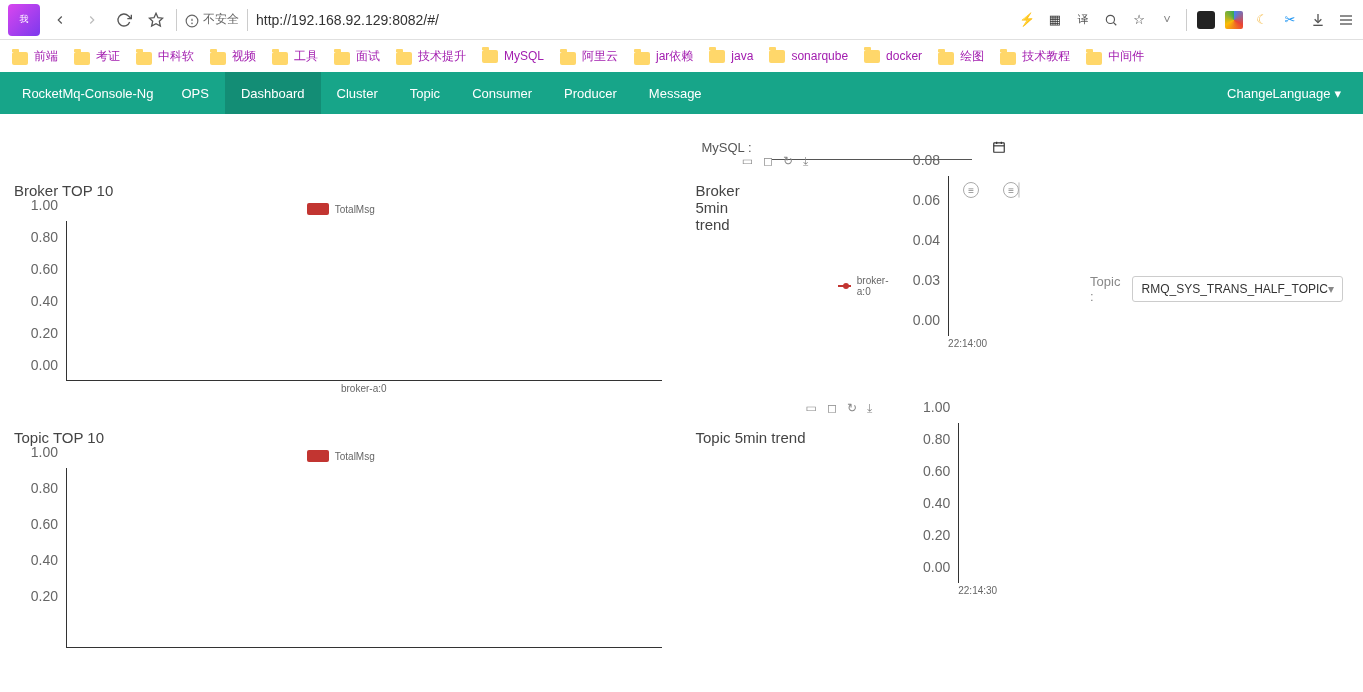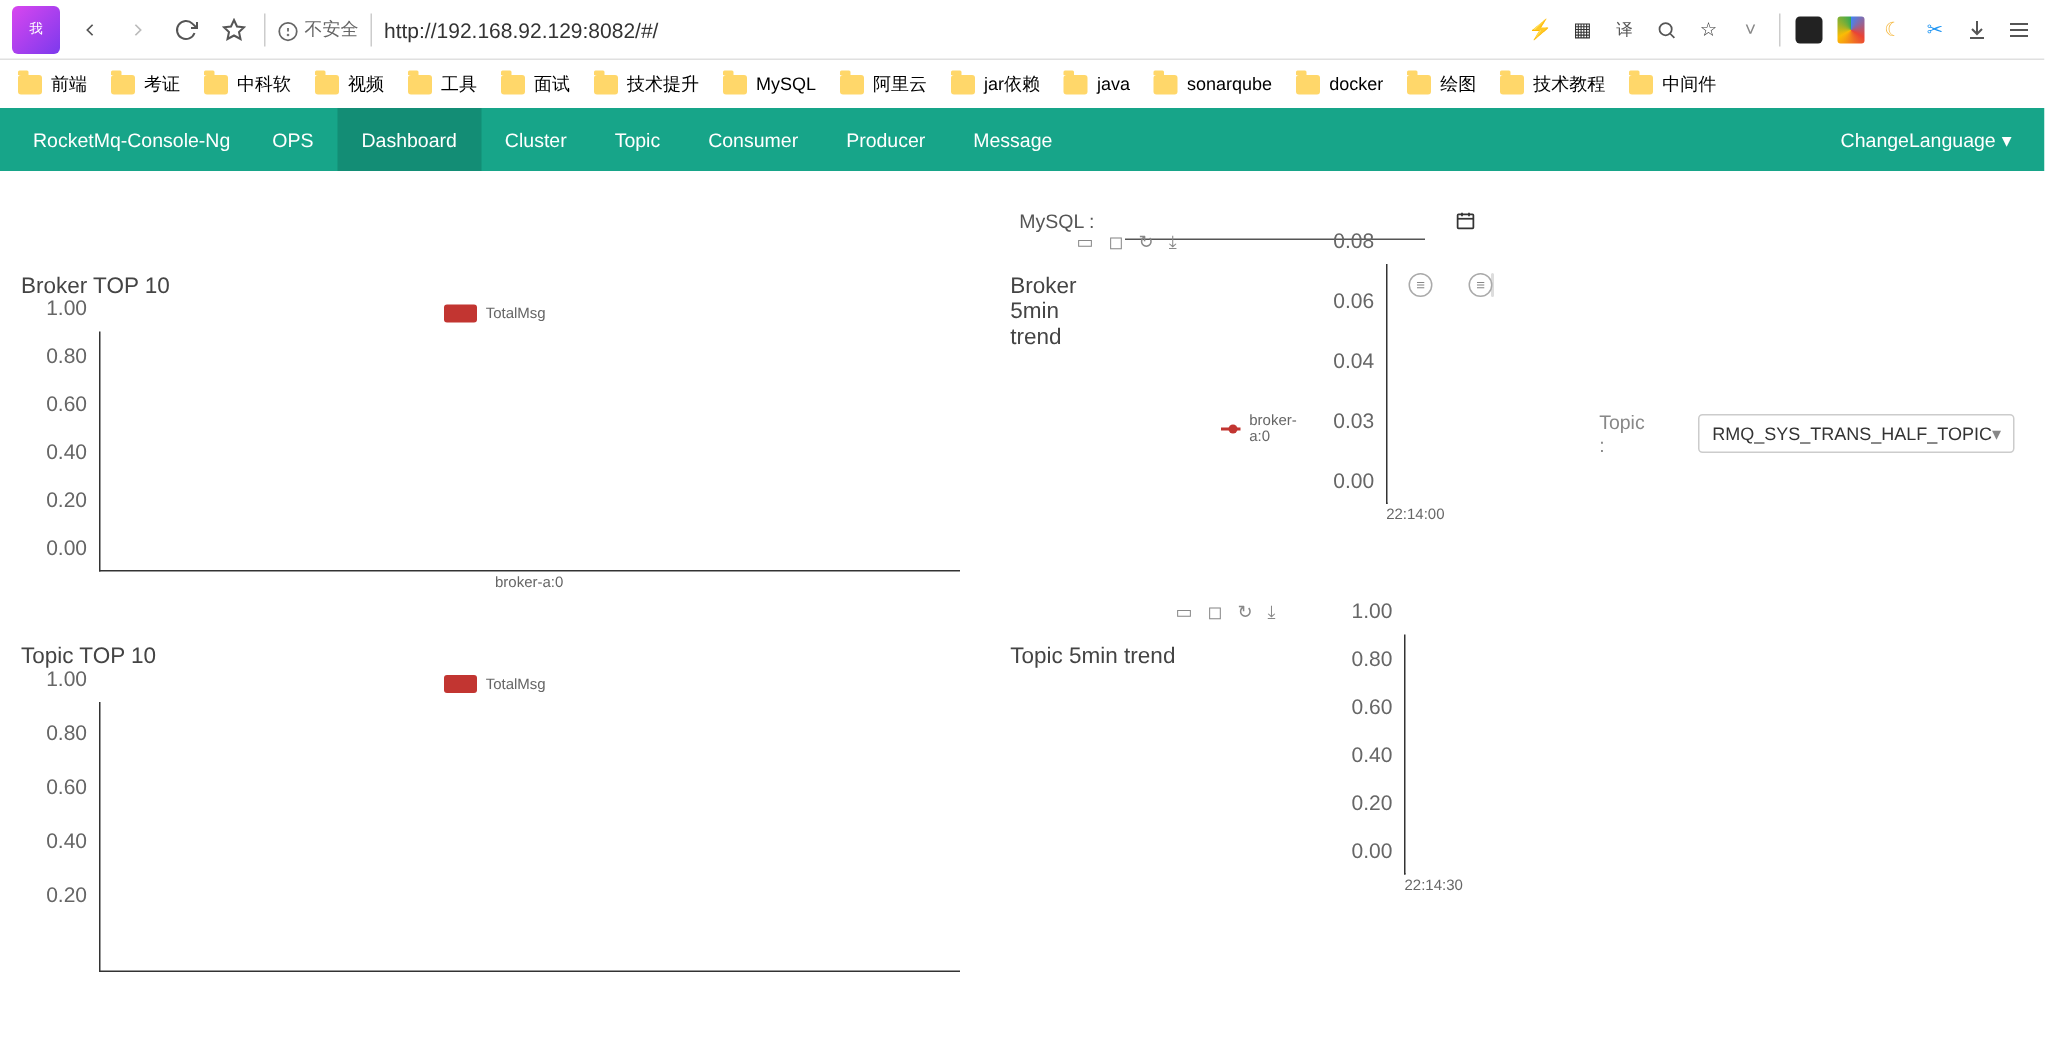--- a/index.html
+++ b/index.html
@@ -8,21 +8,21 @@
 .avatar { width: 32px; height: 32px; border-radius: 4px; background: linear-gradient(135deg,#d946ef,#7c3aed); font-size:9px; color:#fff; display:flex;align-items:center;justify-content:center;overflow:hidden;}
 .nav-btn { width: 24px; height: 24px; display: flex; align-items: center; justify-content: center; color: #555; cursor: pointer; }
 .nav-btn.disabled { color: #bbb; }
 .addr-sep { width:1px; height:22px; background:#ccc; }
 .insecure { font-size:12px; color:#666; display:flex; align-items:flex-end; gap:4px;}
 .url { font-size: 14px; color: #333; flex: 0 0 auto; }
 .spacer { flex: 1; }
 .ext-icons { display:flex; gap:10px; align-items:center; }
 .ext-icon { width:18px; height:18px; display:flex; align-items:center; justify-content:center; }
 .bookmarks-bar { height: 32px; display: flex; align-items: center; padding: 0 12px; gap: 16px; }
-.bookmark { display: flex; align-items: center; gap: 6px; font-size: 12px; color: #000000; cursor: pointer; }
+.bookmark { display: flex; align-items: flex-end; gap: 6px; font-size: 12px; color: #a21caf; cursor: pointer; }
 .folder-icon { width: 16px; height: 13px; background: #ffd76a; border-radius: 2px; position: relative; }
 .folder-icon::before { content:''; position:absolute; top:-3px; left:0; width:7px; height:3px; background:#ffd76a; border-radius:1px 1px 0 0;}
 .app-nav { height: 42px; background: #17a589; display: flex; align-items: center; padding: 0 10px; color: #fff; font-size: 13px; }
 .brand { padding: 0 12px; font-size: 13px; }
 .nav-link { padding: 0 16px; height: 42px; display: flex; align-items: center; cursor: pointer; }
 .nav-link.active { background: #138d75; }
 .lang { margin-left: auto; padding: 0 12px; display:flex; align-items:center; gap:4px; cursor:pointer;}
 .content { padding: 10px; display: grid; grid-template-columns: 1fr 1fr; gap: 10px 20px; }
 .date-row { grid-column: 2; display: flex; align-items: center; gap: 20px; padding: 10px 0 0 10px; font-size: 13px; color:#555;}
 .date-input { flex:0 0 200px; height:26px; border:none; border-bottom:1px solid #555; background:transparent; }
@@ -36,21 +36,21 @@
 .chart-box { position: relative; height: 180px; padding-left: 56px; padding-right:10px;}
 .y-axis { position:absolute; left:0; top:0; bottom:20px; width:52px; }
 .y-tick { position:absolute; right:4px; font-size:14px; color:#666; transform:translateY(-50%); }
 .plot { position:absolute; left:56px; right:10px; top:0; bottom:20px; border-left:1px solid #333; border-bottom:1px solid #333;}
 .x-labels { position:absolute; left:56px; right:10px; bottom:0; height:18px; display:flex; }
 .x-label { flex:1; text-align:center; font-size:10px; color:#666; }
 .toolbox { display:flex; gap:10px; justify-content:flex-end; padding-right:30px; margin-top:-22px; margin-bottom:6px; color:#888; font-size:12px;}
 .toolbox span{cursor:pointer;}
 .slider-rail{height:16px;background:linear-gradient(#f5f5f5,#e8e8e8);border:1px solid #ddd;border-radius:3px;margin:6px 60px 0 60px;position:relative;}
 .slider-handle{position:absolute;top:-1px;width:16px;height:16px;border-radius:50%;background:#fff;border:1px solid #aaa;font-size:10px;display:flex;align-items:center;justify-content:center;color:#888;}
-.topic-row{display:flex;align-items:center;gap:36px;padding:8px 10px;font-size:13px;color:#888;}
+.topic-row{display:flex;align-items:center;gap:12px;padding:8px 10px;font-size:13px;color:#888;}
 .topic-select{flex:1;height:26px;border:1px solid #ccc;border-radius:3px;background:#fff;padding:0 8px;font-size:12px;color:#333;display:flex;align-items:center;justify-content:space-between;}
 .right-col{display:flex;}
 </style>
 </head>
 <body>
 
 <div class="browser-bar">
   <div class="avatar">我</div>
   <div class="nav-btn">
       <svg width="14" height="14" viewBox="0 0 24 24" fill="none" stroke="currentColor" stroke-width="2">

